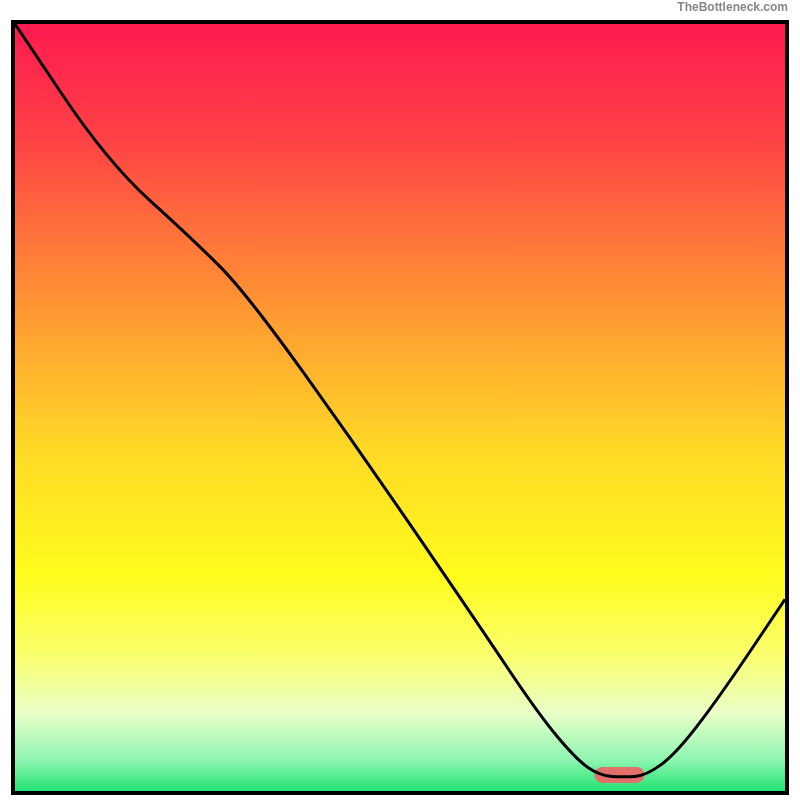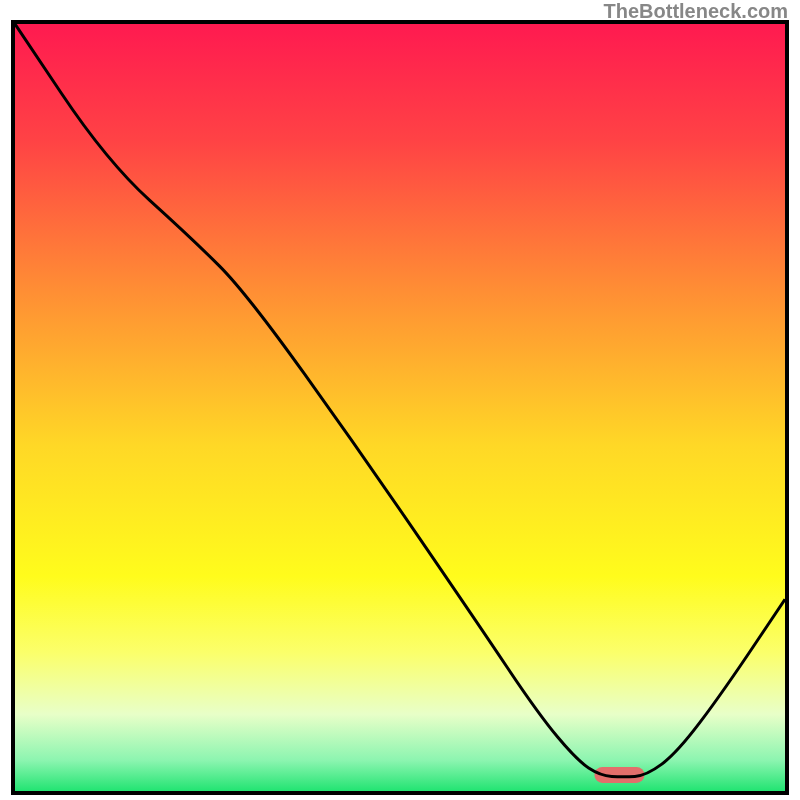--- a/index.html
+++ b/index.html
@@ -24,21 +24,21 @@
     left: 0;
     top: 0;
     width: 770px;
     height: 767px;
   }
   .watermark {
     position: absolute;
     top: 0;
     right: 12px;
     font-family: Arial, Helvetica, sans-serif;
-    font-size: 20px;
+    font-size: 12px;
     font-weight: bold;
     color: #878787;
     letter-spacing: 0px;
   }
   svg {
     display: block;
   }
 </style>
 </head>
 <body>

